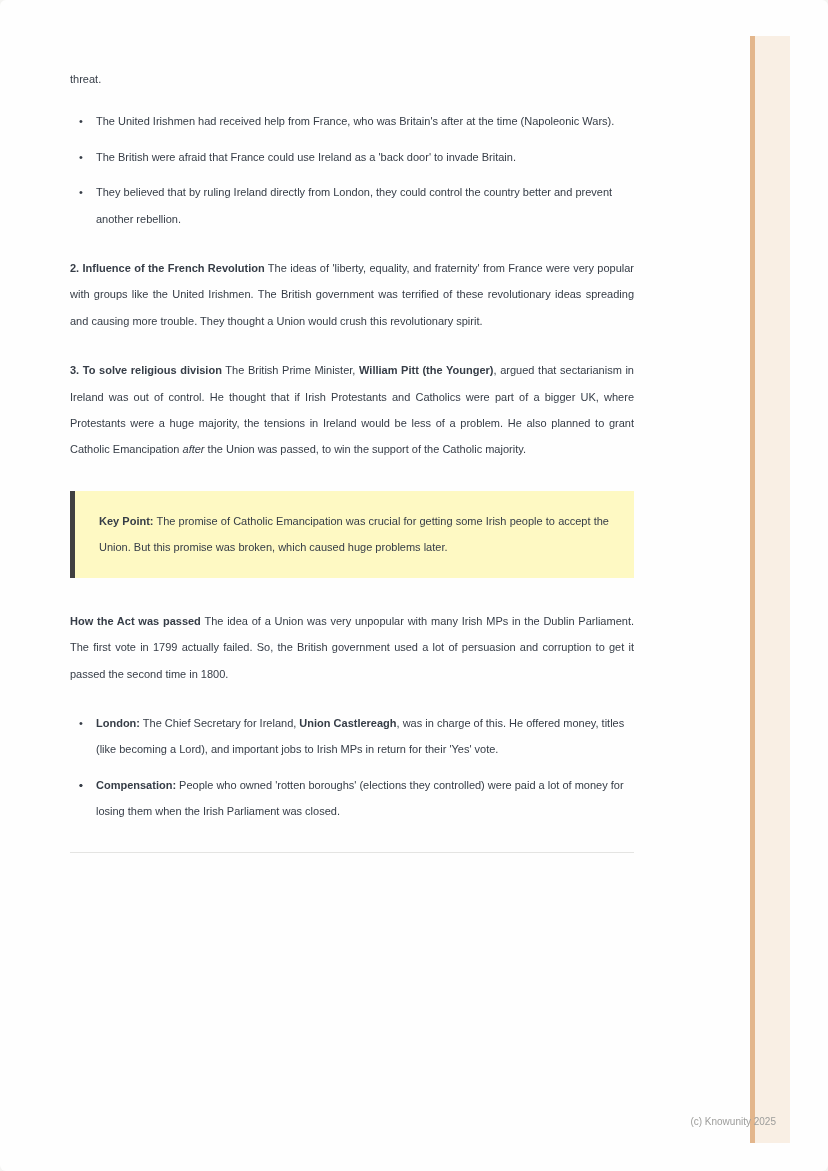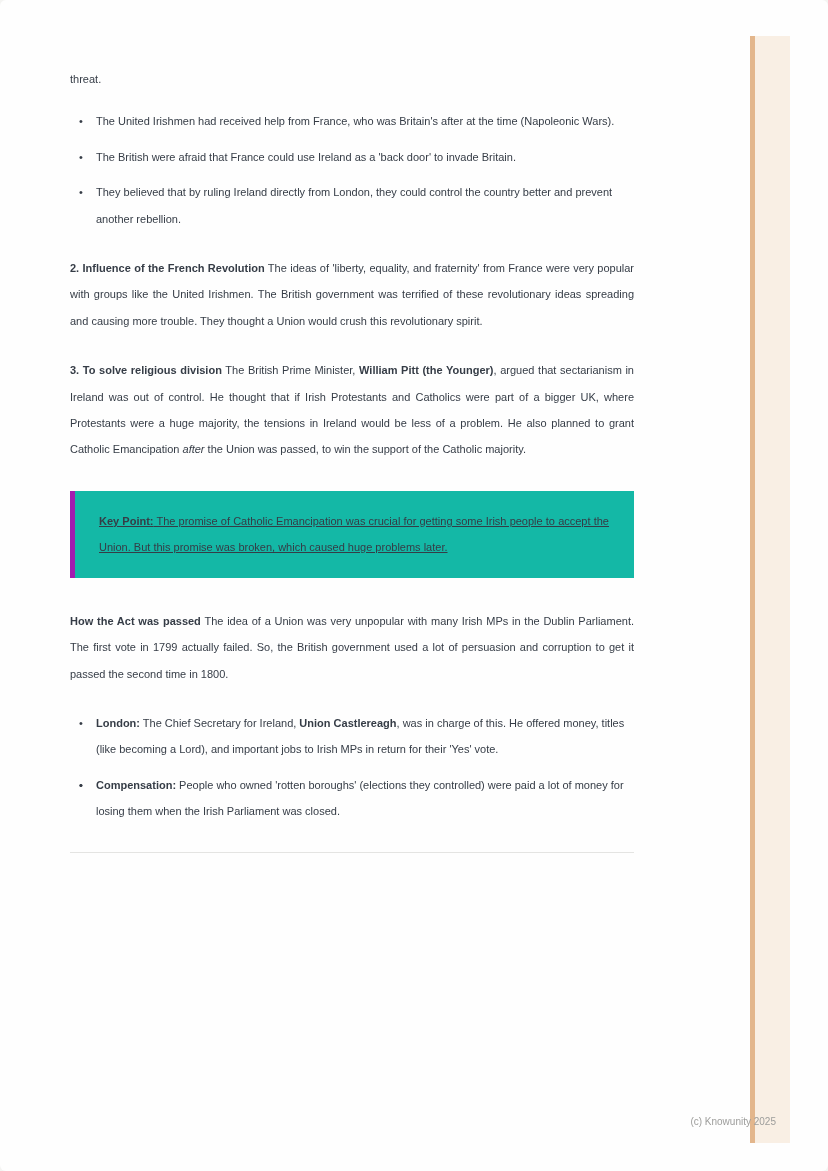--- a/index.html
+++ b/index.html
@@ -47,26 +47,25 @@
   }
   ul.bullets li:last-child { margin-bottom: 0; }
   .bullet {
     position: absolute;
     left: -17px;
     top: 0;
     color: #353c46;
   }
   .bold { font-weight: 700; }
   .keypoint {
-    background: #14b8a6;
-    border-left: 5px solid #a21caf;
+    background: #fef9c3;
+    border-left: 5px solid #404040;
     padding: 17px 25px 17px 24px;
     margin: 28px 0 30px 0;
     text-align: justify;
-    text-decoration: underline;
   }
   .divider {
     border: none;
     border-top: 1px solid #e4e4e2;
     margin: 27px 0 0 0;
   }
   .stripe-band {
     position: absolute;
     right: 38px;
     top: 36px;

